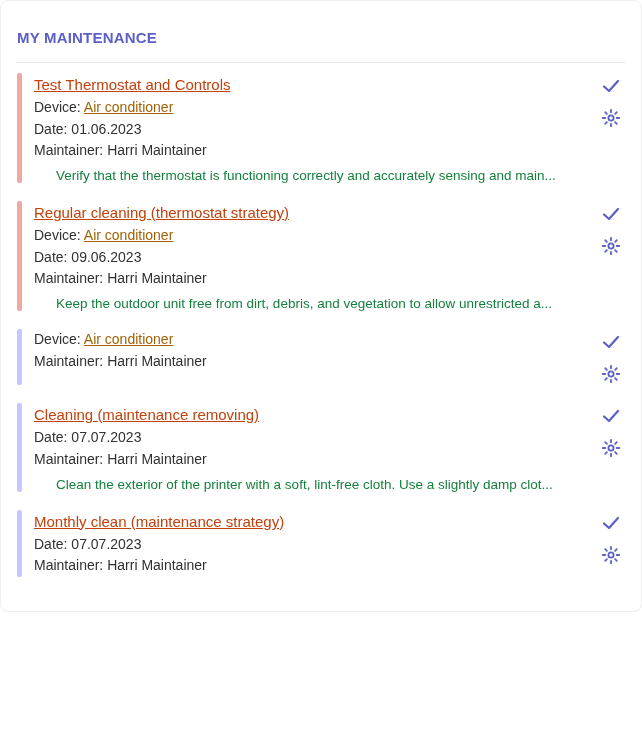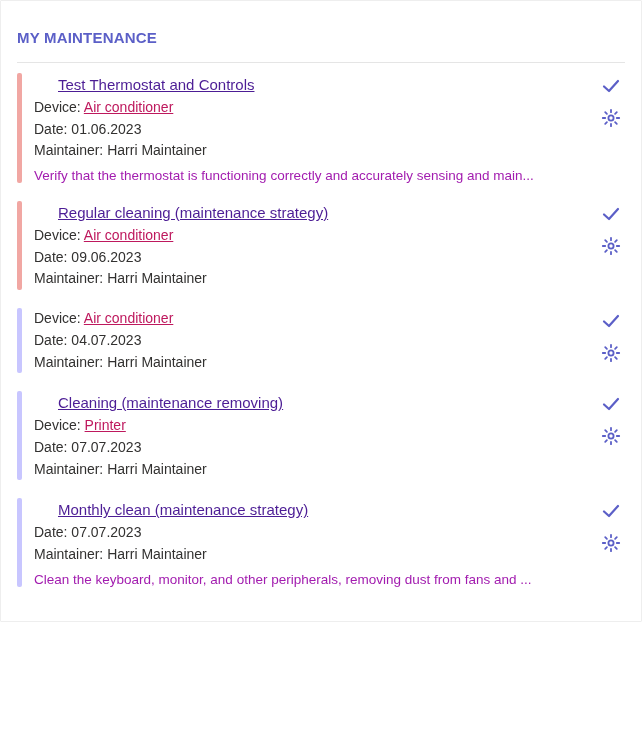--- a/index.html
+++ b/index.html
@@ -7,21 +7,21 @@
     margin: 0;
     padding: 0;
     font-family: "Segoe UI", Arial, sans-serif;
     font-size: 14px;
     color: #323130;
     background: #fff;
     width: 642px;
   }
   .card {
     border: 1px solid #eee;
-    border-radius: 1px;
+    border-radius: 8px;
     width: 642px;
     padding: 16px;
   }
   .section-title {
     color: #5b5fc7;
     font-weight: 700;
     font-size: 15px;
     letter-spacing: 0.2px;
     margin: 12px 0 16px 0;
   }
@@ -38,38 +38,38 @@
   .bar {
     width: 5px;
     border-radius: 2px;
     flex: 0 0 5px;
     margin-right: 12px;
   }
   .bar-overdue { background: #f1a7a3; }
   .bar-upcoming { background: #c8c6ff; }
   .content { flex: 1 1 auto; min-width: 0; }
   .title-link {
-    color: #4c1d95;
+    color: #c2410c;
     text-decoration: underline;
     font-size: 15px;
     line-height: 1.6;
-    margin-left: 24px;
   }
   .row { line-height: 1.55; color: #323130; }
   .dev-link {
-    color: #be185d;
+    color: #a16207;
     text-decoration: underline;
   }
   .desc {
-    color: #a21caf;
+    color: #15803d;
     font-size: 13.5px;
     margin-top: 6px;
     white-space: nowrap;
     overflow: hidden;
     text-overflow: ellipsis;
+    margin-left: 22px;
   }
   .actions {
     flex: 0 0 28px;
     display: flex;
     flex-direction: column;
     align-items: center;
     gap: 10px;
     padding-top: 2px;
   }
   .icon-btn {
@@ -118,30 +118,31 @@
           <circle cx="10" cy="10" r="2.6" stroke="currentColor" stroke-width="1.8"></circle>
           <path d="M10 1.8v2.4M10 15.8v2.4M18.2 10h-2.4M4.2 10H1.8M15.8 4.2l-1.7 1.7M5.9 14.1l-1.7 1.7M15.8 15.8l-1.7-1.7M5.9 5.9L4.2 4.2" stroke="currentColor" stroke-width="1.8" stroke-linecap="round"></path>
         </svg>
       </div>
     </div>
   </div>
 
   <div class="item">
     <div class="bar bar-overdue"></div>
     <div class="content">
-      <div><a href="#" class="title-link">Regular cleaning (maintenance strategy)</a></div>
+      <div><a href="#" class="title-link">Regular cleaning (thermostat strategy)</a></div>
       <div class="row">
         <span>Device: </span><a href="#" class="dev-link">Air conditioner</a>
       </div>
       <div class="row">
         <span>Date: </span><span>09.06.2023</span>
       </div>
       <div class="row">
         <span>Maintainer: </span><span>Harri Maintainer</span>
       </div>
+      <div class="desc">Keep the outdoor unit free from dirt, debris, and vegetation to allow unrestricted a...</div>
     </div>
     <div class="actions">
       <div class="icon-btn">
         <svg width="20" height="20" viewBox="0 0 20 20" fill="none">
           <path d="M3 10.5 L8 15 L17 5" stroke="currentColor" stroke-width="2.2" stroke-linecap="round" stroke-linejoin="round"></path>
         </svg>
       </div>
       <div class="icon-btn">
         <svg width="20" height="20" viewBox="0 0 20 20" fill="none">
           <circle cx="10" cy="10" r="2.6" stroke="currentColor" stroke-width="1.8"></circle>
@@ -151,23 +152,20 @@
     </div>
   </div>
 
   <div class="item">
     <div class="bar bar-upcoming"></div>
     <div class="content">
       <div class="row">
         <span>Device: </span><a href="#" class="dev-link">Air conditioner</a>
       </div>
       <div class="row">
-        <span>Date: </span><span>04.07.2023</span>
-      </div>
-      <div class="row">
         <span>Maintainer: </span><span>Harri Maintainer</span>
       </div>
     </div>
     <div class="actions">
       <div class="icon-btn">
         <svg width="20" height="20" viewBox="0 0 20 20" fill="none">
           <path d="M3 10.5 L8 15 L17 5" stroke="currentColor" stroke-width="2.2" stroke-linecap="round" stroke-linejoin="round"></path>
         </svg>
       </div>
       <div class="icon-btn">
@@ -177,28 +175,26 @@
         </svg>
       </div>
     </div>
   </div>
 
   <div class="item">
     <div class="bar bar-upcoming"></div>
     <div class="content">
       <div><a href="#" class="title-link">Cleaning (maintenance removing)</a></div>
       <div class="row">
-        <span>Device: </span><a href="#" class="dev-link">Printer</a>
-      </div>
-      <div class="row">
         <span>Date: </span><span>07.07.2023</span>
       </div>
       <div class="row">
         <span>Maintainer: </span><span>Harri Maintainer</span>
       </div>
+      <div class="desc">Clean the exterior of the printer with a soft, lint-free cloth. Use a slightly damp clot...</div>
     </div>
     <div class="actions">
       <div class="icon-btn">
         <svg width="20" height="20" viewBox="0 0 20 20" fill="none">
           <path d="M3 10.5 L8 15 L17 5" stroke="currentColor" stroke-width="2.2" stroke-linecap="round" stroke-linejoin="round"></path>
         </svg>
       </div>
       <div class="icon-btn">
         <svg width="20" height="20" viewBox="0 0 20 20" fill="none">
           <circle cx="10" cy="10" r="2.6" stroke="currentColor" stroke-width="1.8"></circle>
@@ -211,21 +207,20 @@
   <div class="item">
     <div class="bar bar-upcoming"></div>
     <div class="content">
       <div><a href="#" class="title-link">Monthly clean (maintenance strategy)</a></div>
       <div class="row">
         <span>Date: </span><span>07.07.2023</span>
       </div>
       <div class="row">
         <span>Maintainer: </span><span>Harri Maintainer</span>
       </div>
-      <div class="desc">Clean the keyboard, monitor, and other peripherals, removing dust from fans and ...</div>
     </div>
     <div class="actions">
       <div class="icon-btn">
         <svg width="20" height="20" viewBox="0 0 20 20" fill="none">
           <path d="M3 10.5 L8 15 L17 5" stroke="currentColor" stroke-width="2.2" stroke-linecap="round" stroke-linejoin="round"></path>
         </svg>
       </div>
       <div class="icon-btn">
         <svg width="20" height="20" viewBox="0 0 20 20" fill="none">
           <circle cx="10" cy="10" r="2.6" stroke="currentColor" stroke-width="1.8"></circle>

